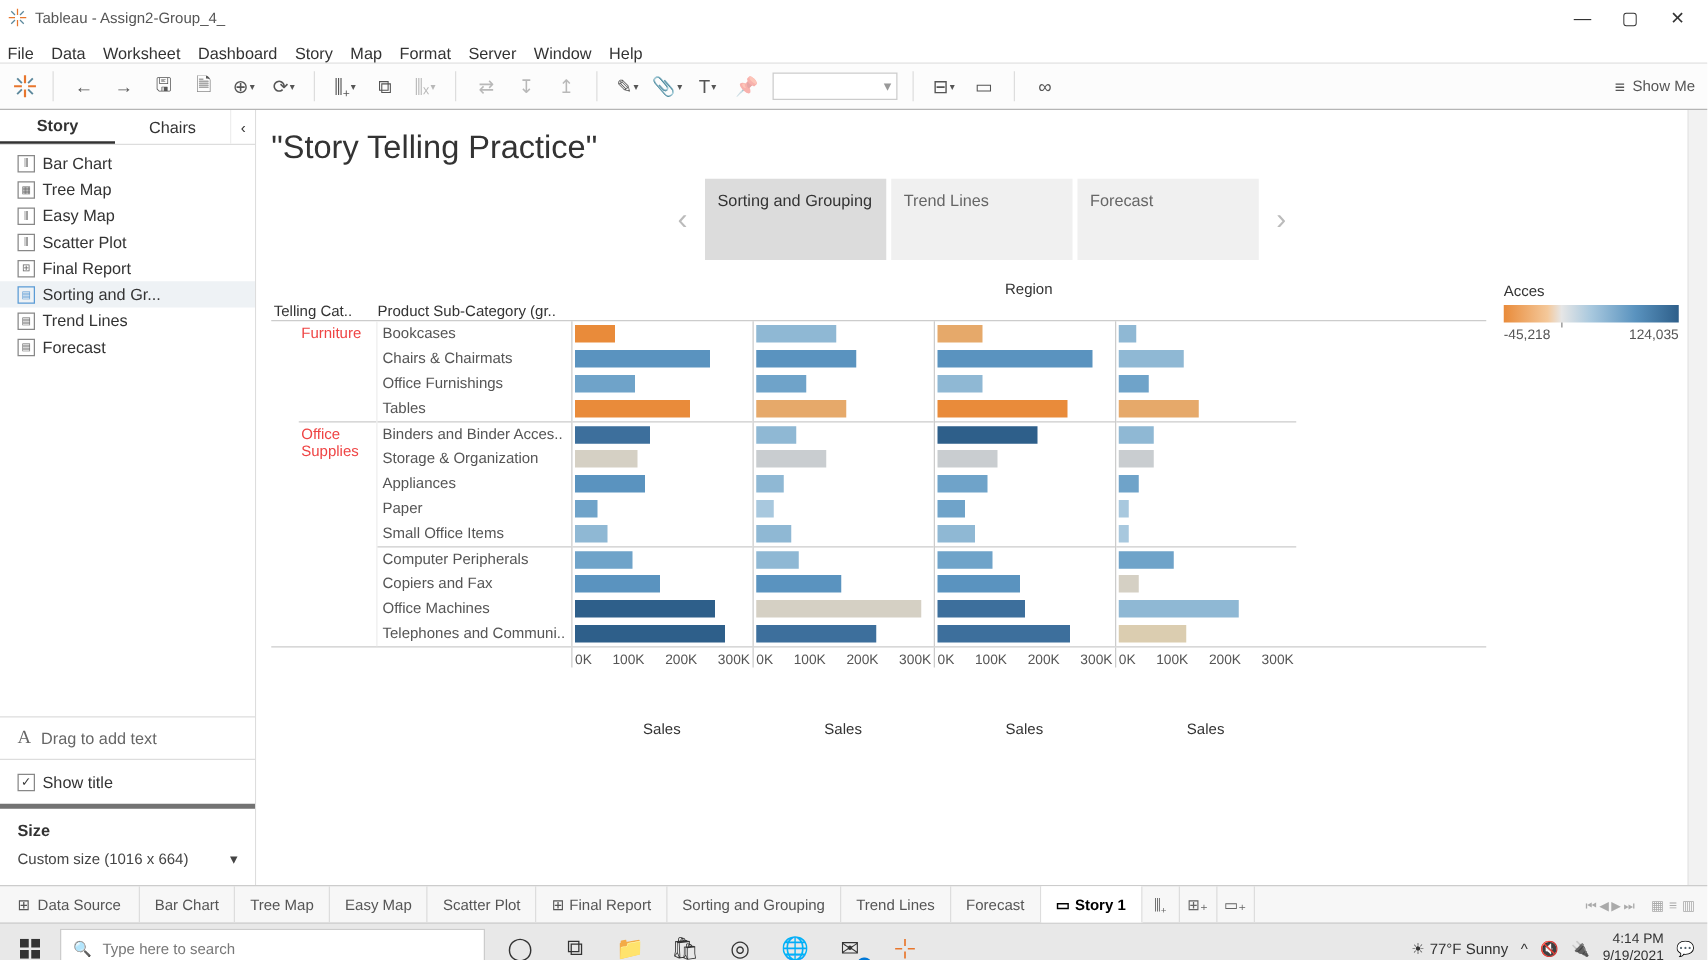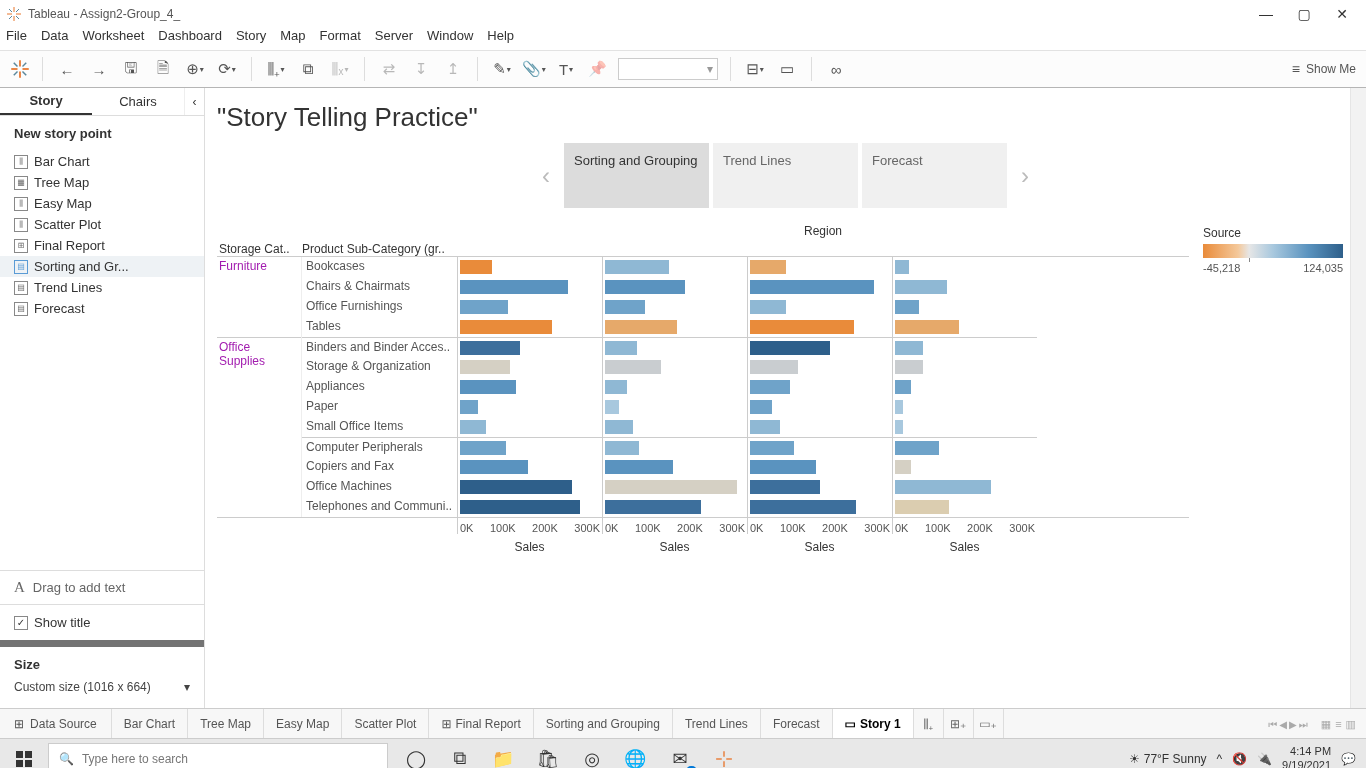--- a/index.html
+++ b/index.html
@@ -6,21 +6,21 @@
 body { width: 1366px; height: 768px; overflow: hidden; background: #fff; font-size: 12px; color: #333; }
 
 
 .titlebar { height: 28px; display: flex; align-items: center; padding: 0 6px; }
 .titlebar .logo { width: 16px; height: 16px; margin-right: 6px; }
 .titlebar .title { font-size: 12px; color: #555; flex: 1; }
 .win-controls { display: flex; gap: 18px; margin-right: 8px; }
 .win-controls span { font-size: 14px; color: #333; cursor: pointer; width: 20px; text-align: center; }
 
 
-.menubar { height: 22px; display: flex; align-items: flex-start; padding: 0 6px; gap: 14px; font-size: 13px; }
+.menubar { height: 22px; display: flex; align-items: flex-end; padding: 0 6px; gap: 14px; font-size: 13px; }
 .menubar span { cursor: pointer; }
 
 
 .toolbar { height: 38px; border-top: 1px solid #e2e2e2; border-bottom: 1px solid #b5b5b5; display: flex; align-items: center; padding: 0 10px; gap: 8px; background: #fcfcfc; }
 .toolbar .sep { width: 1px; height: 24px; background: #ddd; margin: 0 4px; }
 .toolbar .tbtn { width: 24px; height: 24px; display: flex; align-items: center; justify-content: center; color: #555; cursor: pointer; font-size: 15px; }
 .toolbar .tbtn.small-caret::after { content: "▾"; font-size: 8px; margin-left: 1px; }
 .toolbar .combo { width: 100px; height: 22px; border: 1px solid #ccc; background: #fff; display: flex; align-items: center; justify-content: flex-end; padding: 0 4px; color: #999; }
 .toolbar-right { margin-left: auto; display: flex; align-items: center; gap: 6px; color: #555; cursor: pointer; }
 
@@ -38,21 +38,21 @@
 
 .sheet-list { padding: 4px 0; flex: 0 0 auto; overflow: hidden; }
 .sheet-item { display: flex; align-items: center; gap: 6px; padding: 3px 14px; font-size: 13px; cursor: pointer; white-space: nowrap; overflow: hidden; text-overflow: ellipsis; }
 .sheet-item.selected { background: #eef2f5; }
 .sheet-icon { width: 14px; height: 14px; border: 1px solid #888; font-size: 8px; display: flex; align-items: center; justify-content: center; color: #666; flex-shrink: 0; }
 .sheet-icon.story { border-color: #5a9bd5; color: #5a9bd5; }
 
 .side-spacer { flex: 1; }
 .drag-text { padding: 8px 14px; border-top: 1px solid #ddd; display: flex; align-items: center; gap: 8px; font-size: 13px; color: #666; cursor: pointer; }
 .show-title-row { padding: 10px 14px; border-top: 1px solid #ddd; display: flex; align-items: center; gap: 6px; font-size: 13px; }
-.size-section { padding: 10px 14px 14px; border-top: 7px solid #737373;}
+.size-section { padding: 10px 14px 14px; border-top: 4px solid #737373;}
 .size-section .hd { font-weight: 600; font-size: 13px; margin-bottom: 8px; }
 .size-select { display: flex; align-items: center; justify-content: space-between; font-size: 12px; color: #444; cursor: pointer; }
 
 
 .canvas { flex: 1; position: relative; background: #fff; }
 .canvas-scroll { position: absolute; right: 0; top: 0; bottom: 0; width: 16px; background: #f2f2f2; border-left: 1px solid #e5e5e5; }
 .story-title { font-size: 26px; padding: 14px 0 10px 12px; color: #333; }
 .nav-row { display: flex; align-items: center; justify-content: center; gap: 4px; padding: 0 40px 14px; }
 .nav-arrow { font-size: 24px; color: #bbb; cursor: pointer; padding: 0 10px; }
 .nav-card { width: 145px; height: 65px; border: none; display: flex; align-items: flex-start; padding: 10px 10px; font-size: 13px; color: #666; cursor: pointer; background: #f0f0f0; }
@@ -64,33 +64,33 @@
 .region-header { text-align: center; font-size: 12px; padding: 2px 0 4px; margin-left: 240px; }
 .col-headers { display: flex; }
 .col-headers .rowlabels-space { display: flex; width: 240px; }
 .col-headers .rowlabels-space .cat-hd { width: 85px; padding-left: 2px; font-size: 12px; }
 .col-headers .rowlabels-space .sub-hd { flex: 1; font-size: 12px; }
 .col-headers .rcol { width: 145px; text-align: center; font-size: 12px; padding-bottom: 4px; border-bottom: 1px solid #ccc; }
 
 .chart-body { display: flex; border-top: 1px solid #ccc; border-bottom: 1px solid #ccc; }
 .rowlabels-col { width: 240px; display: flex; }
 .cat-col { width: 85px; border-right: 1px solid #eee; }
-.cat-cell { font-size: 12px; color: #a21caf; padding: 2px 2px; }
+.cat-cell { font-size: 12px; color: #ef4444; padding: 2px 2px; margin-left: 22px; }
 .sub-col { flex: 1; }
 .sub-cell { height: 20px; font-size: 12px; color: #555; padding: 2px 4px; white-space: nowrap; overflow: hidden; text-overflow: ellipsis; border-bottom: 1px solid transparent; }
 
 .region-col { width: 145px; border-left: 1px solid #ccc; position: relative; }
 .bar-row { height: 20px; display: flex; align-items: center; padding-left: 2px; }
 .bar { height: 14px; }
 .cat-border-top { border-top: 1px solid #ccc; }
 
 .axis-row { display: flex; }
 .axis-row .pad { width: 240px; }
 .axis-cell { width: 145px; border-left: 1px solid #ccc; text-align: left; font-size: 11px; color: #555; padding: 4px 2px 0; display: flex; justify-content: space-between; }
-.axis-title-row { display: flex; }
+.axis-title-row { display: flex; margin-top: 36px; }
 .axis-title-row .pad { width: 240px; }
 .axis-title-cell { width: 145px; text-align: center; font-size: 12px; padding: 6px 0; }
 
 
 .legend { width: 165px; padding: 4px 0 0 14px; }
 .legend .lg-title { font-size: 12px; margin-bottom: 4px; }
 .legend .gradient { height: 14px; width: 140px; background: linear-gradient(to right, #e98b3a 0%, #f4c89a 25%, #e6e6e6 33%, #a8c8de 50%, #5a93bf 75%, #2e5f8a 100%); position: relative; margin-bottom: 4px; }
 .legend .gradient .tick { position: absolute; top: 100%; width: 1px; height: 4px; background: #888; }
 .legend .labels { display: flex; justify-content: space-between; width: 140px; font-size: 11px; color: #555; }
 
@@ -204,21 +204,20 @@
 </div>
 
 <div class="main">
 
   <div class="sidebar">
     <div class="side-tabs">
       <div class="side-tab active">Story</div>
       <div class="side-tab">Chairs</div>
       <div class="side-collapse">‹</div>
     </div>
-    <div class="side-section">New story point</div>
     <div class="sheet-list" id="sheet-list">
         <div class="sheet-item">
           <span class="sheet-icon ">⫼</span>
           <span>Bar Chart</span>
         </div>
         <div class="sheet-item">
           <span class="sheet-icon ">▦</span>
           <span>Tree Map</span>
         </div>
         <div class="sheet-item">
@@ -274,21 +273,21 @@
           <div class="nav-card">Forecast</div>
         </div>
       <div class="nav-arrow">›</div>
     </div>
 
     <div class="chart-wrap">
       <div class="chart-core">
         <div class="region-header">Region</div>
         <div class="col-headers">
           <div class="rowlabels-space">
-            <div class="cat-hd">Storage Cat..</div>
+            <div class="cat-hd">Telling Cat..</div>
             <div class="sub-hd">Product Sub-Category (gr..</div>
           </div>
         </div>
         <div class="chart-body" id="chart-body">
             <div class="rowlabels-col">
               <div class="cat-col">
                 <div class="cat-cell" style="height: 80px;">Furniture</div>
                 <div class="cat-cell" style="height: 100px; border-top: 1px solid rgb(204, 204, 204);">Office Supplies</div>
               </div>
               <div class="sub-col">
@@ -501,21 +500,21 @@
           </div>
         <div class="axis-title-row" id="axis-title-row">
             <div class="pad"></div>
             <div class="axis-title-cell">Sales</div>
             <div class="axis-title-cell">Sales</div>
             <div class="axis-title-cell">Sales</div>
             <div class="axis-title-cell">Sales</div>
           </div>
       </div>
       <div class="legend">
-        <div class="lg-title">Source</div>
+        <div class="lg-title">Acces</div>
         <div class="gradient">
             <div class="tick" style="left:33%"></div>
           </div>
         <div class="labels">
           <span>-45,218</span>
           <span>124,035</span>
         </div>
       </div>
     </div>
     <div class="canvas-scroll"></div>

